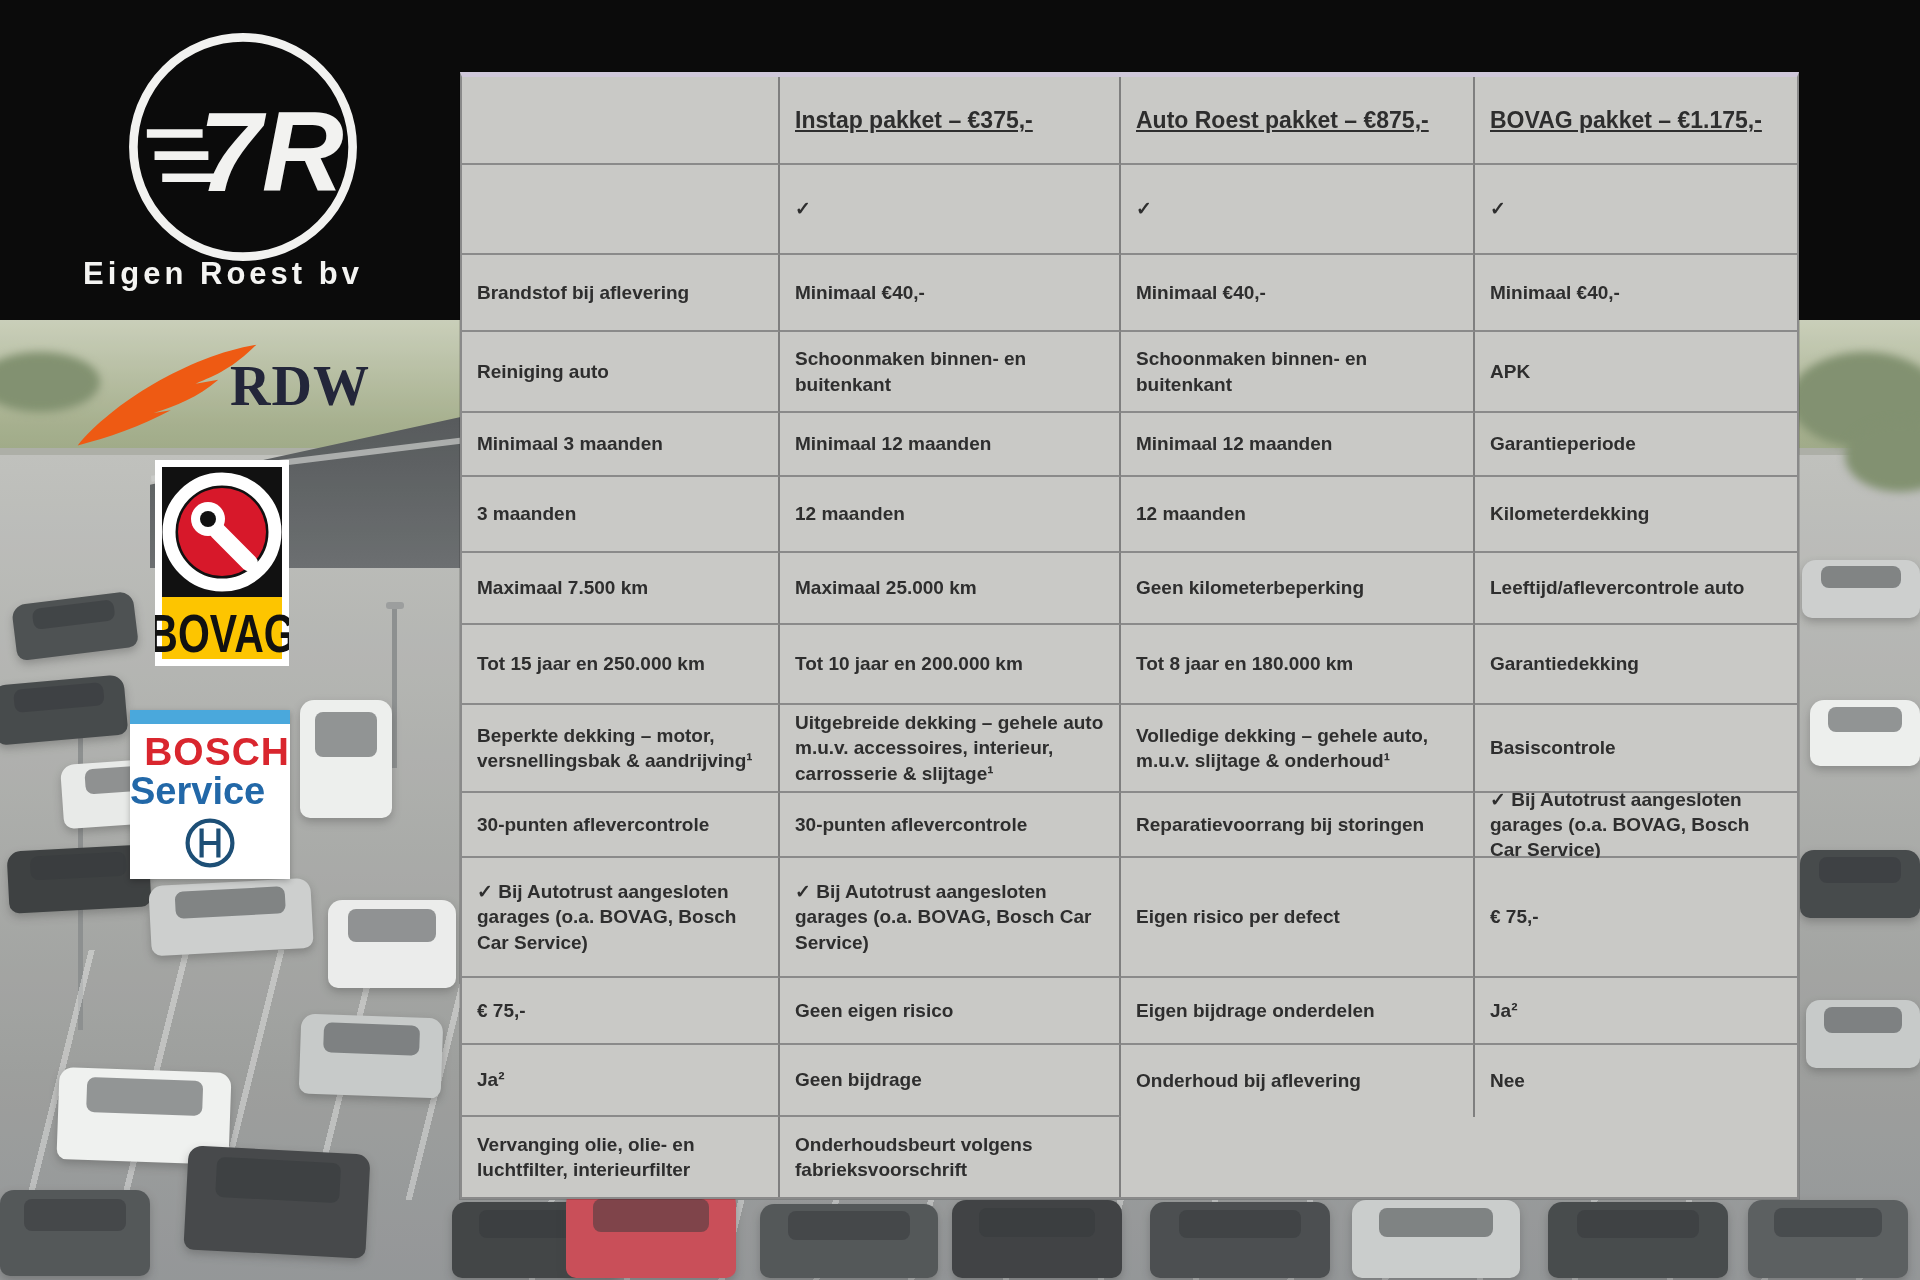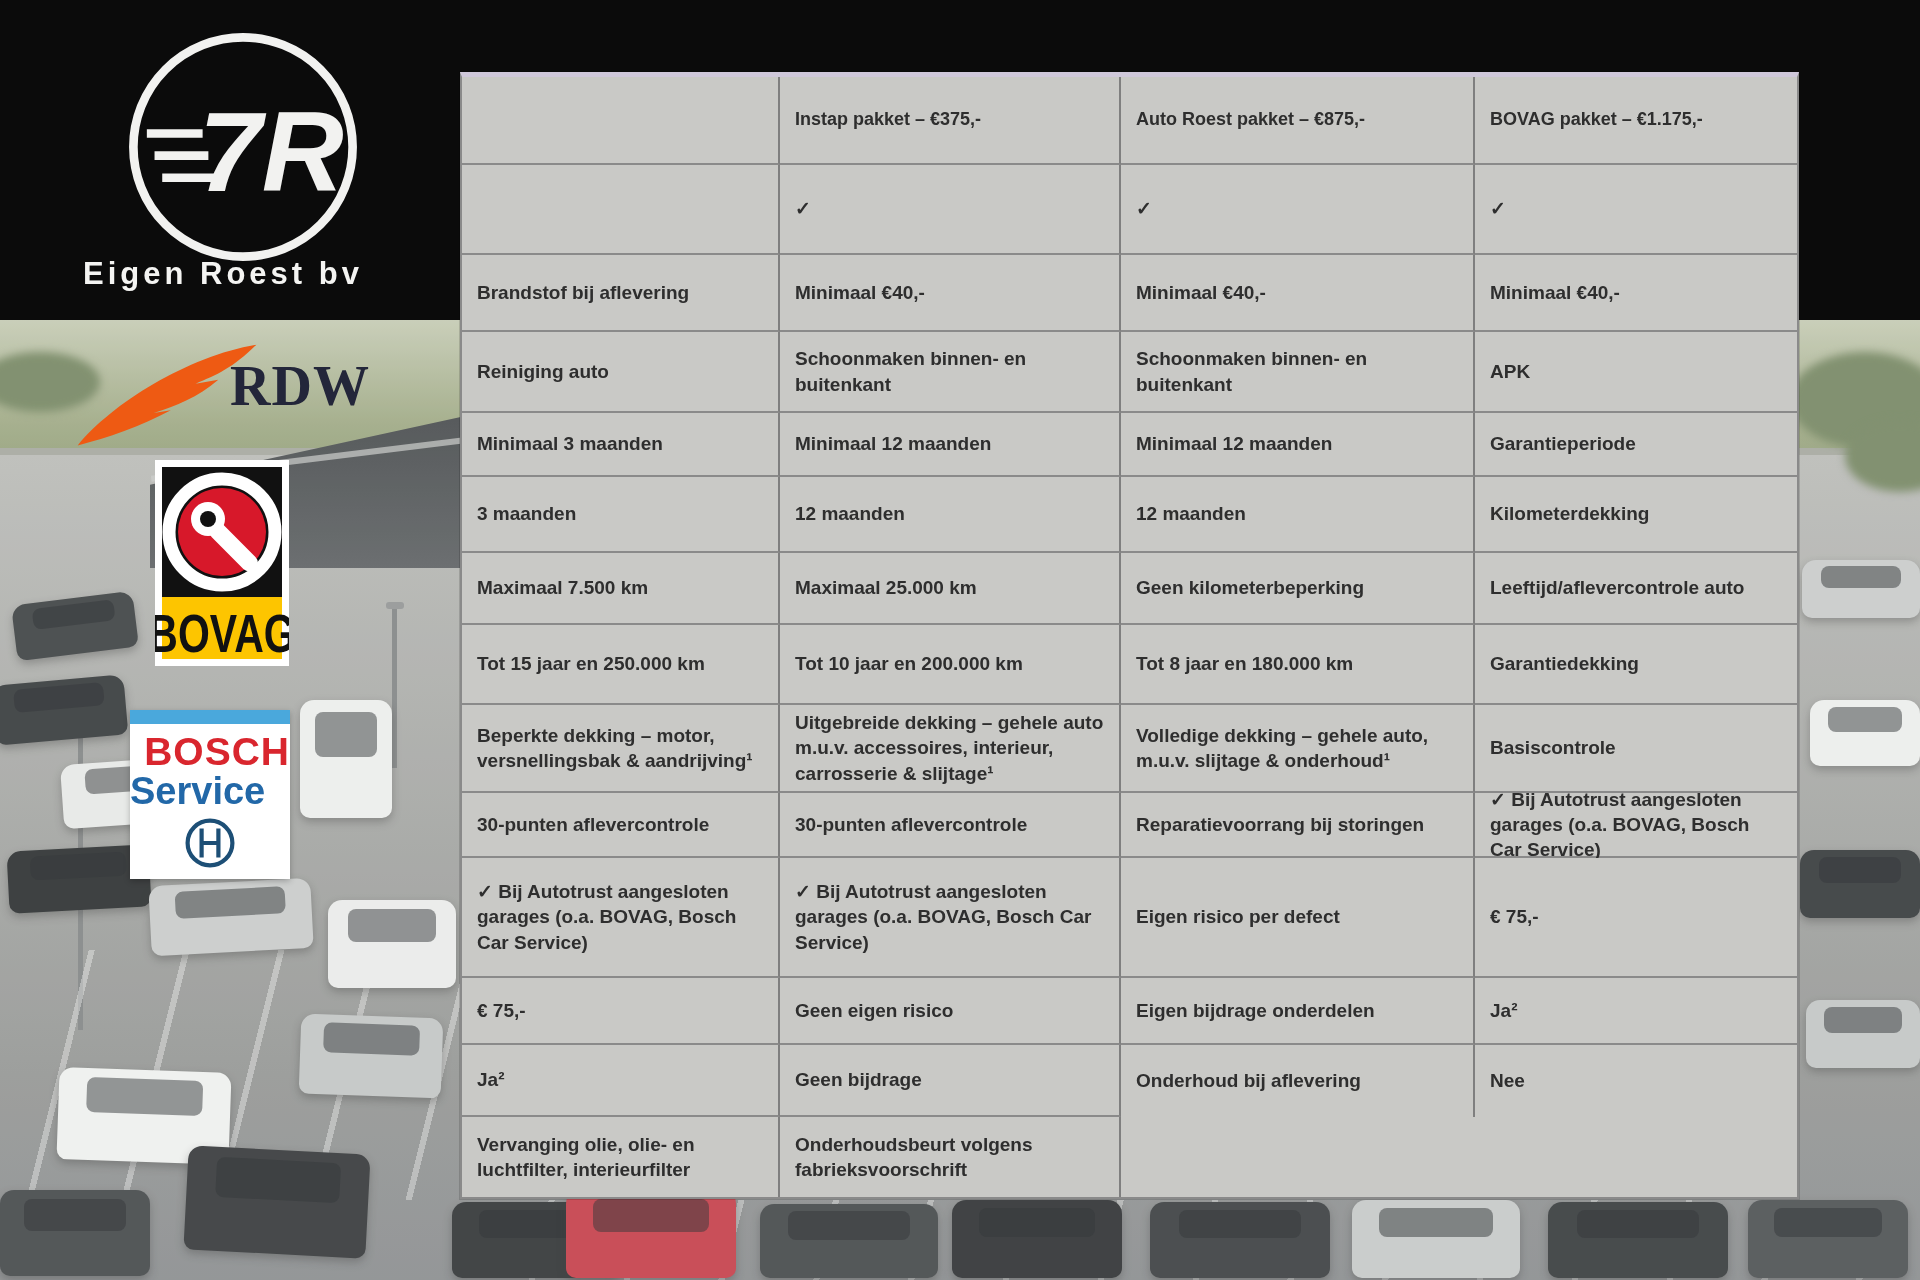--- a/index.html
+++ b/index.html
@@ -56,21 +56,21 @@
     box-shadow:0 0 0 1px rgba(0,0,0,.15);
   }
   .cell{
     box-sizing:border-box;display:flex;align-items:center;
     padding:8px 14px 8px 15px;
     border-right:2px solid #7f7f7f;border-bottom:2px solid #8a8a8a;
     background:#c9c9c6;color:#2e2e2e;font-weight:bold;
     font-size:19px;line-height:1.32;
   }
   .cell:nth-child(4n){border-right:none;}
-  .cell.head{font-size:18px;}
+  .cell.head{font-size:23px;text-decoration:underline;}
   .cell.lastrow{border-bottom:none;}
 </style>
 </head>
 <body>
 
 <div class="stage">
 
   <div class="photo">
     <div class="field"></div>
     <div class="road"></div>

